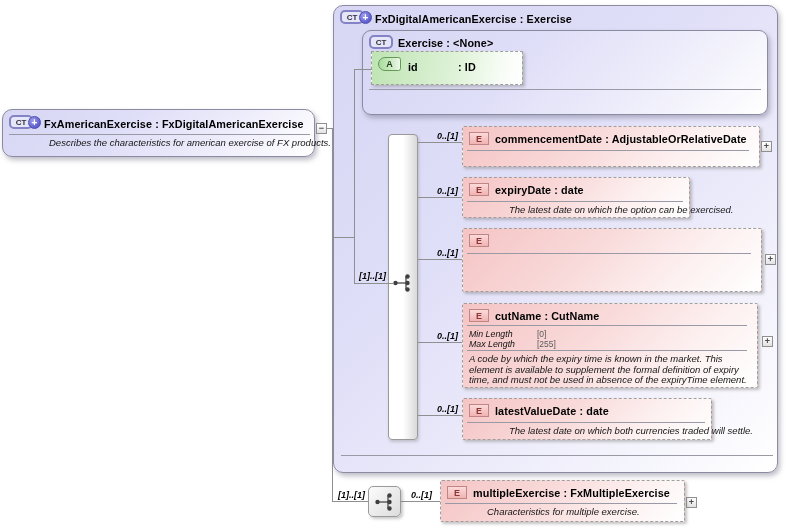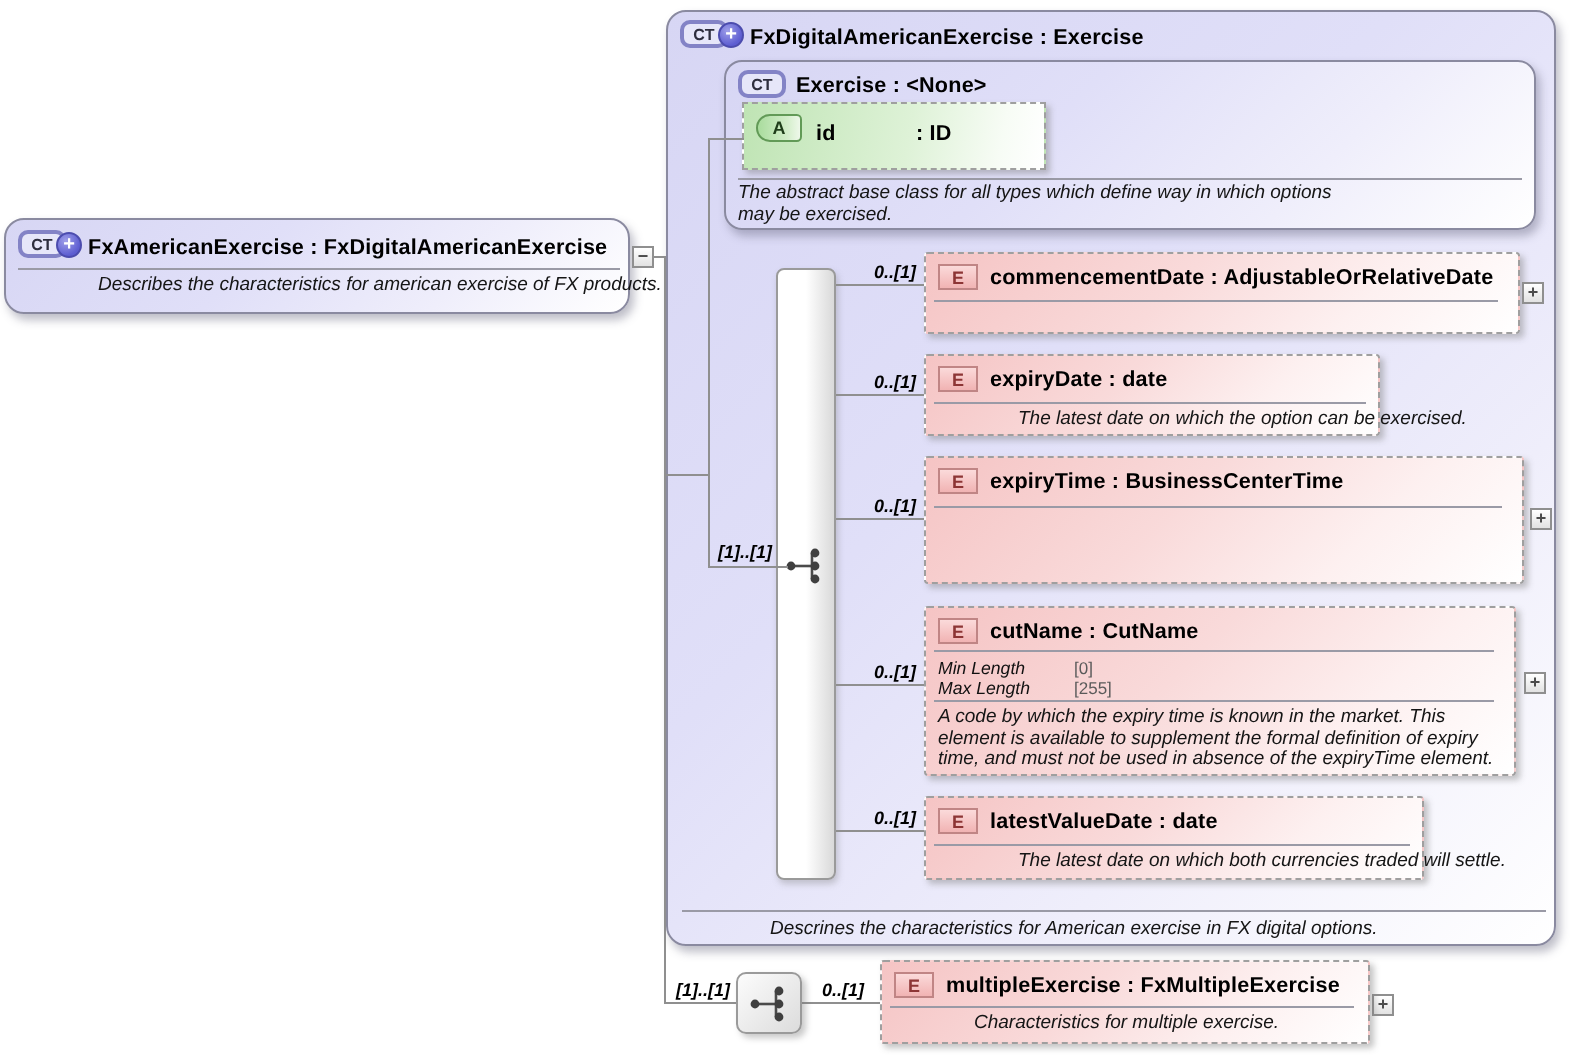--- a/index.html
+++ b/index.html
@@ -60,30 +60,28 @@
 
 <div class="stage">
 
   <div class="box-lav" style="left:333px;top:5px;width:445px;height:468px">
     <div class="ct-wrap" style="left:6px;top:4px">
       <span class="ct-rect">CT</span>
       <span class="ct-plus">+</span>
     </div>
     <span class="title" style="position:absolute;left:41px;top:7px">FxDigitalAmericanExercise : Exercise</span>
     <div class="sep" style="left:7px;top:449px;width:432px"></div>
-    <div class="doc nowrap" style="left:11px;top:454px">Descrines the characteristics for American exercise in FX digital options.</div>
   </div>
 
   <div class="box-lav" style="left:362px;top:30px;width:406px;height:85px;border-radius:9px">
     <div class="ct-wrap" style="left:6px;top:4px">
       <span class="ct-rect">CT</span>
     </div>
     <span class="title" style="position:absolute;left:35px;top:6px">Exercise : &lt;None&gt;</span>
     <div class="sep" style="left:6px;top:58px;width:392px"></div>
-    <div class="doc" style="left:6px;top:61px;width:306px">The abstract base class for all types which define way in which options may be exercised.</div>
   </div>
 
   <div class="box-attr" style="left:371px;top:51px;width:152px;height:34px">
     <span class="a-icon" style="left:6px;top:5px">A</span>
     <span class="title" style="position:absolute;left:36px;top:9px">id</span>
     <span class="title" style="position:absolute;left:86px;top:9px">: ID</span>
   </div>
 
   <div class="seq-bar"></div>
   <svg style="position:absolute;left:392px;top:273px" width="22" height="20" viewBox="0 0 22 20">
@@ -108,21 +106,20 @@
       <span class="e-icon">E</span>
       <span class="title">expiryDate : date</span>
     </div>
     <div class="sep" style="left:4px;top:23px;width:216px"></div>
     <div class="doc nowrap" style="left:6px;top:27px">The latest date on which the option can be exercised.</div>
   </div>
 
   <div class="box-el" style="left:462px;top:228px;width:300px;height:64px">
     <div class="hdr" style="left:6px;top:5px;gap:6px">
       <span class="e-icon">E</span>
-      <span class="title">expiryTime : BusinessCenterTime</span>
     </div>
     <div class="sep" style="left:4px;top:24px;width:284px"></div>
   </div>
 
   <div class="box-el" style="left:462px;top:303px;width:296px;height:85px">
     <div class="hdr" style="left:6px;top:5px;gap:6px">
       <span class="e-icon">E</span>
       <span class="title">cutName : CutName</span>
     </div>
     <div class="sep" style="left:4px;top:21px;width:280px"></div>

